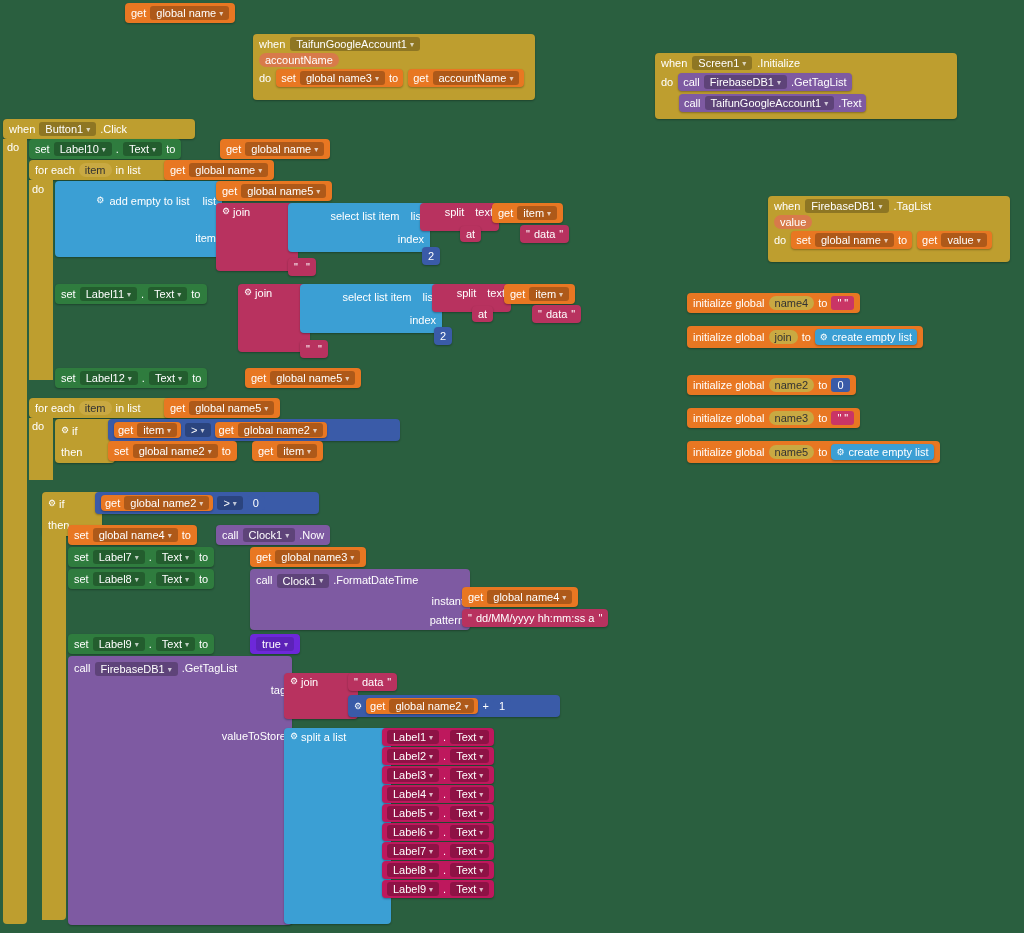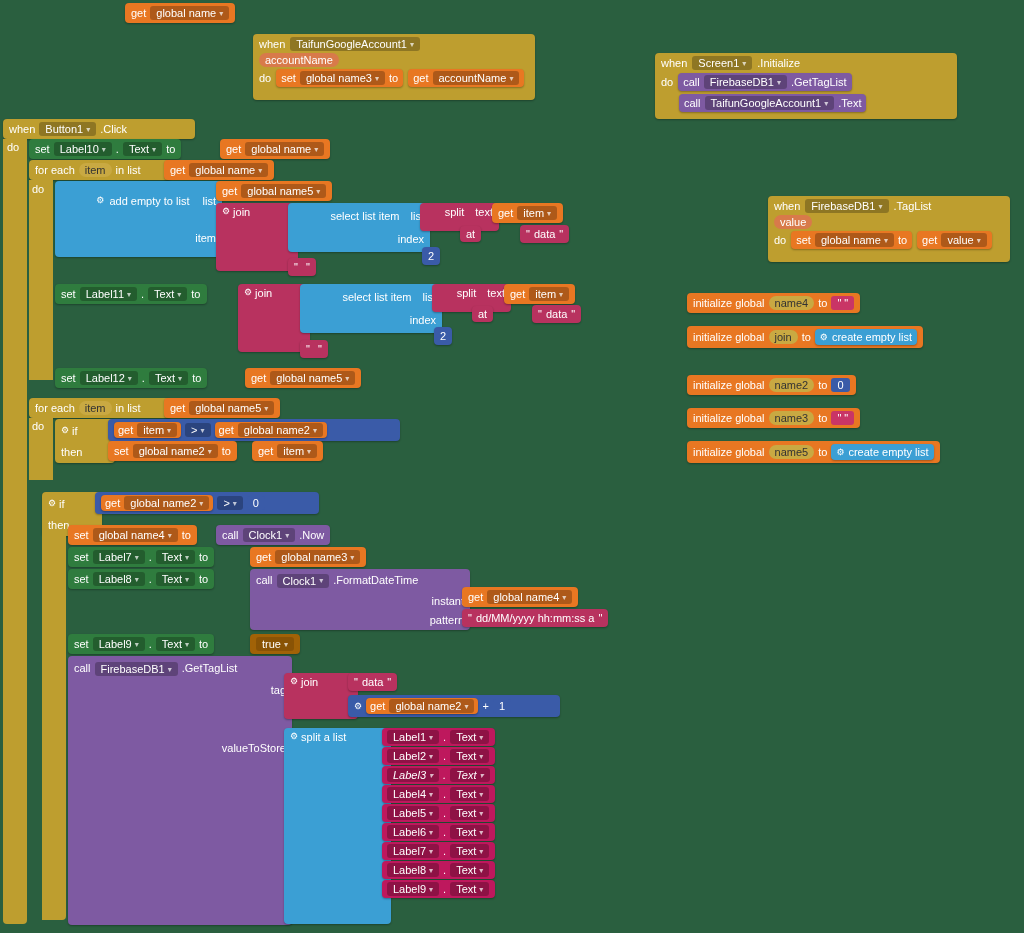--- a/index.html
+++ b/index.html
@@ -349,32 +349,32 @@
   </div>
 <div class="block magenta" style="left:462px;top:609px">"<span>dd/MM/yyyy hh:mm:ss a</span>"</div>
 
 <div class="block green" style="left:68px;top:634px">
 <span>set</span>
     <span class="dd">Label9</span>
     <span>.</span>
     <span class="dd">Text</span>
     <span>to</span>
 </div>
-<div class="block" style="left:250px;top:634px;background:#a16207">
+<div class="block" style="left:250px;top:634px;background:#6d28d9">
     <span class="dd" style="background:rgba(0,0,0,.15)">true</span>
   </div>
 
 <div class="block purple" style="left:68px;top:656px;width:212px;height:260px;flex-direction:column;align-items:flex-end;justify-content:flex-start;gap:6px;padding-top:6px">
 <div style="display:flex;gap:4px;align-self:flex-start">
       <span>call</span>
       <span class="dd">FirebaseDB1</span>
       <span>.GetTagList</span>
     </div>
 <span style="margin-top:2px">tag</span>
-<span style="margin-top:40px">valueToStore</span>
+<span style="margin-top:28px">valueToStore</span>
 </div>
 
 <div class="block magenta" style="left:284px;top:673px;width:62px;height:40px;flex-direction:column;align-items:flex-start">
 <span style="display:flex;gap:3px">
       <span class="gear">⚙</span>
       <span>join</span>
     </span>
 </div>
 <div class="block magenta" style="left:348px;top:673px">"<span>data</span>"</div>
 <div class="block navy" style="left:348px;top:695px;width:200px">
@@ -397,21 +397,21 @@
     <div class="block teal" style="position: static; padding: 2px 5px;">
       <span class="dd">Label1</span>
       <span>.</span>
       <span class="dd">Text</span>
     </div>
     <div class="block teal" style="position: static; padding: 2px 5px;">
       <span class="dd">Label2</span>
       <span>.</span>
       <span class="dd">Text</span>
     </div>
-    <div class="block teal" style="position: static; padding: 2px 5px; font-style: italic;">
+    <div class="block teal" style="position: static; padding: 2px 5px;">
       <span class="dd">Label3</span>
       <span>.</span>
       <span class="dd">Text</span>
     </div>
     <div class="block teal" style="position: static; padding: 2px 5px;">
       <span class="dd">Label4</span>
       <span>.</span>
       <span class="dd">Text</span>
     </div>
     <div class="block teal" style="position: static; padding: 2px 5px;">

